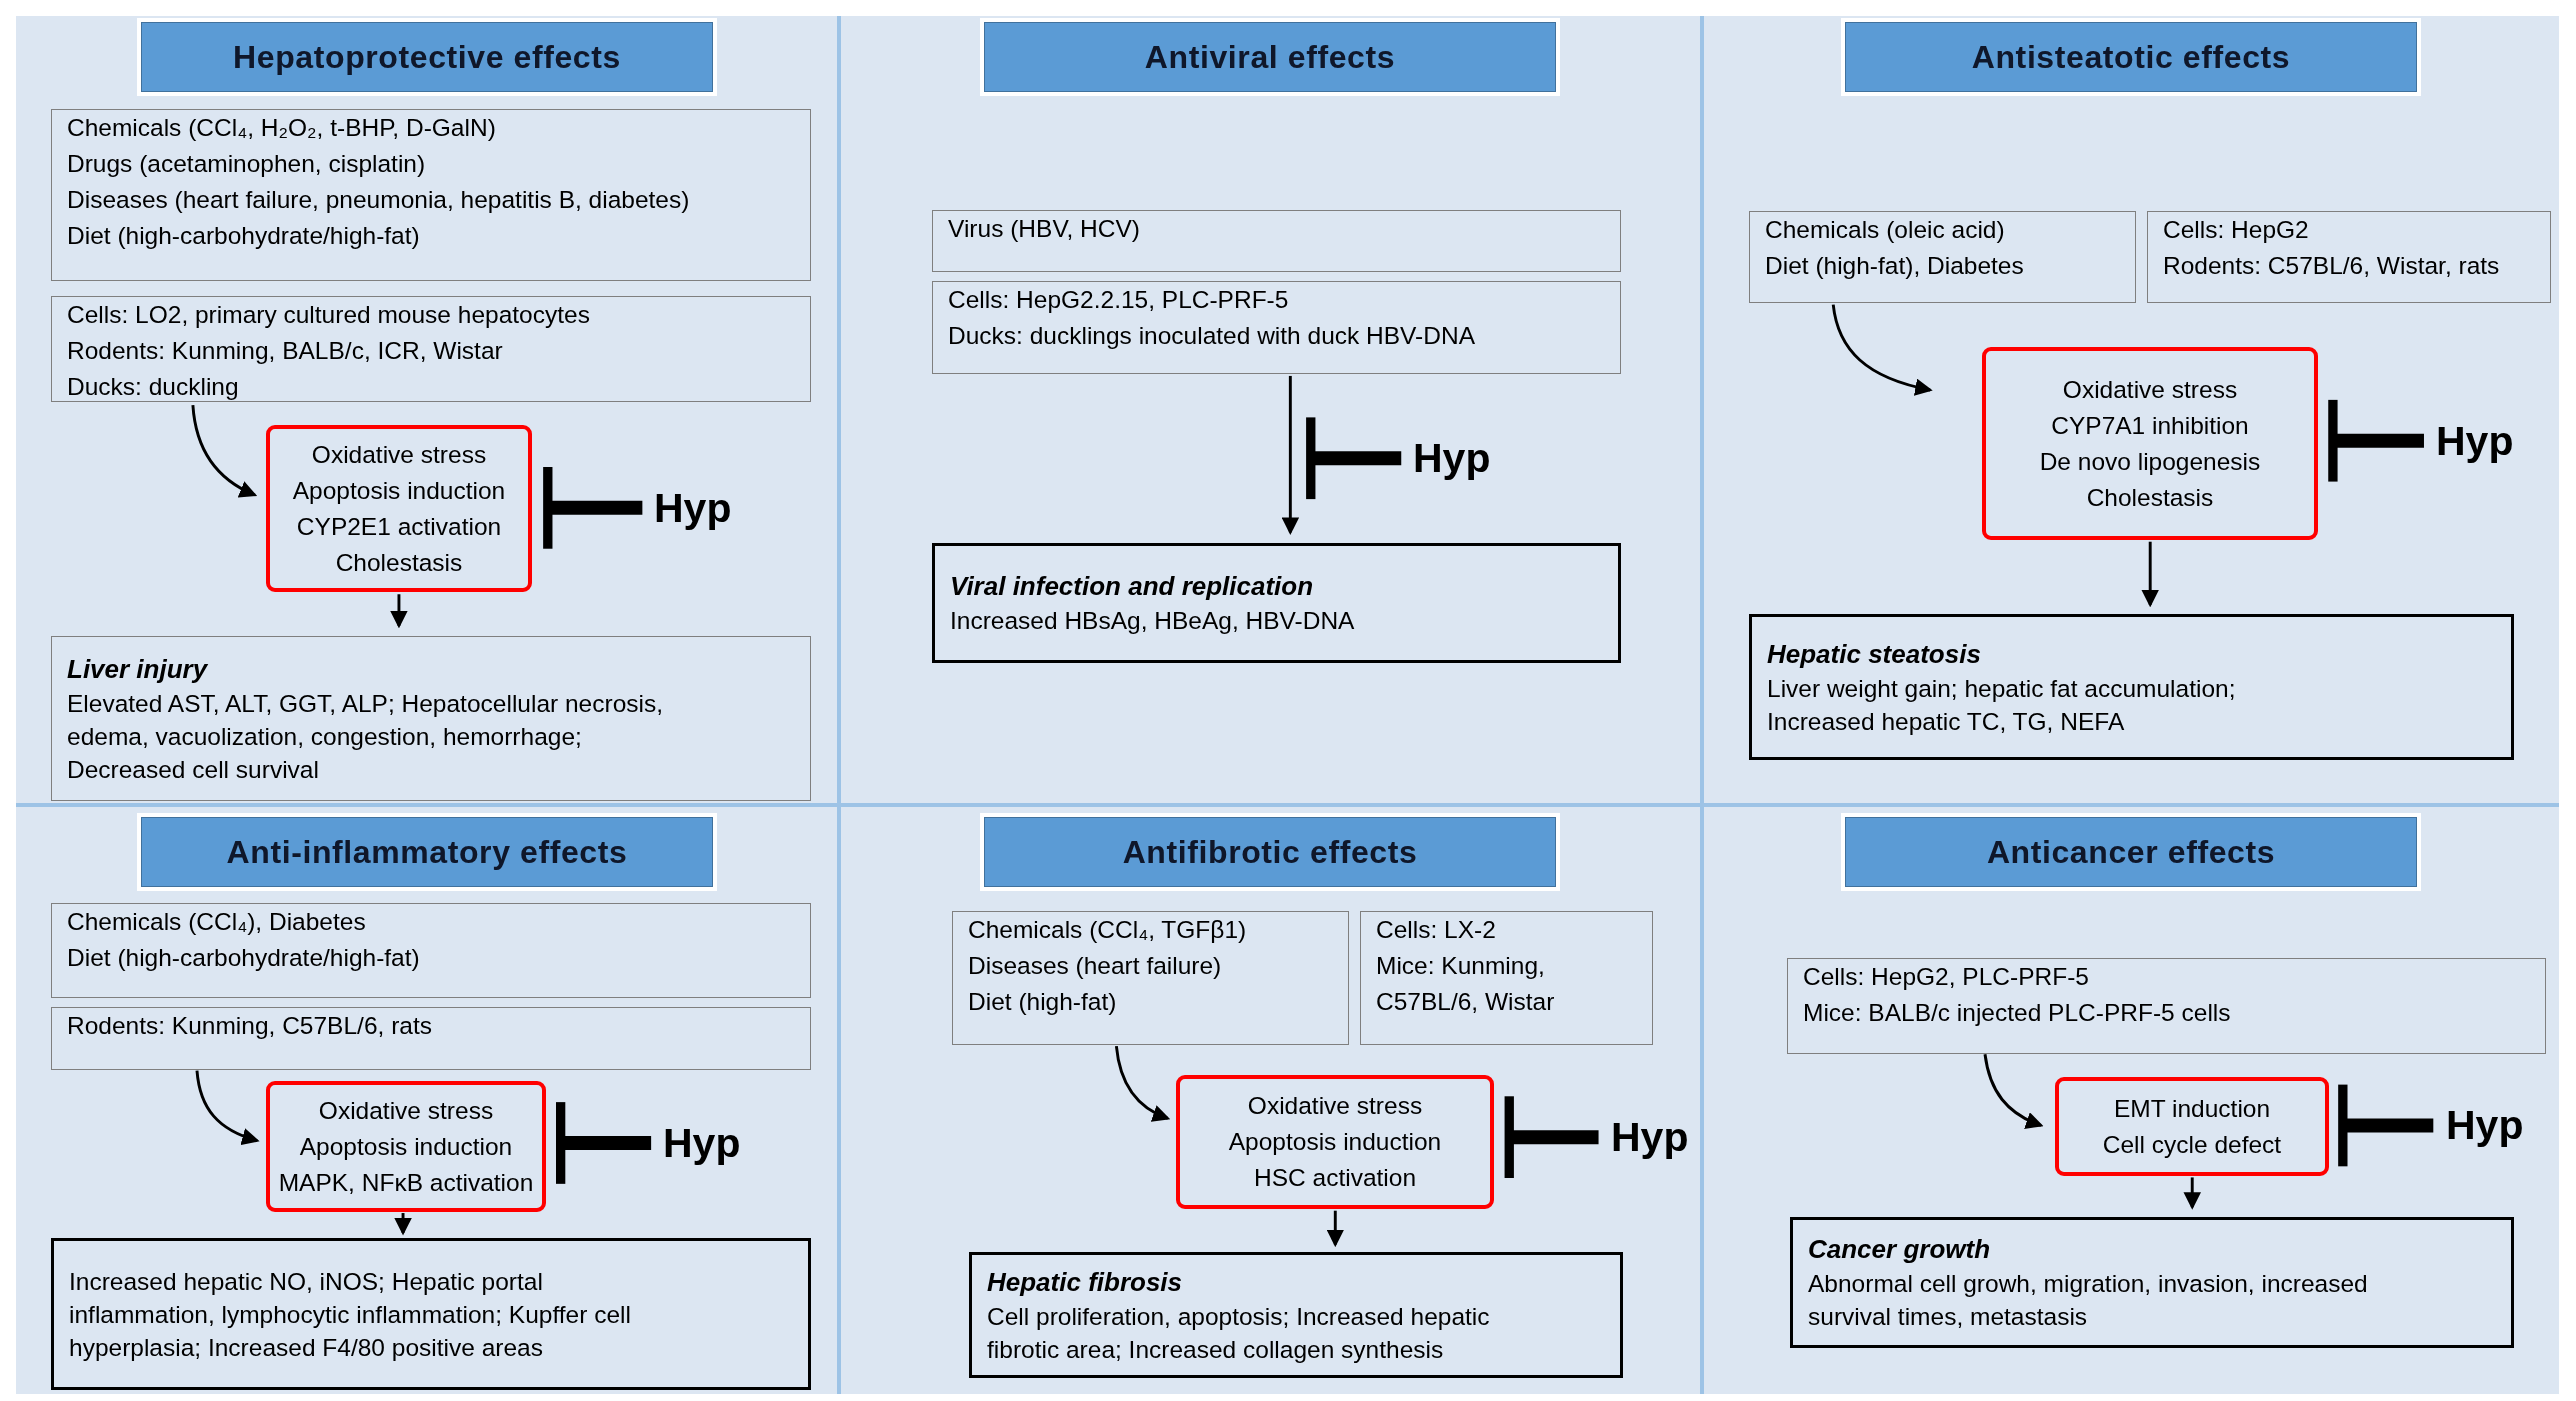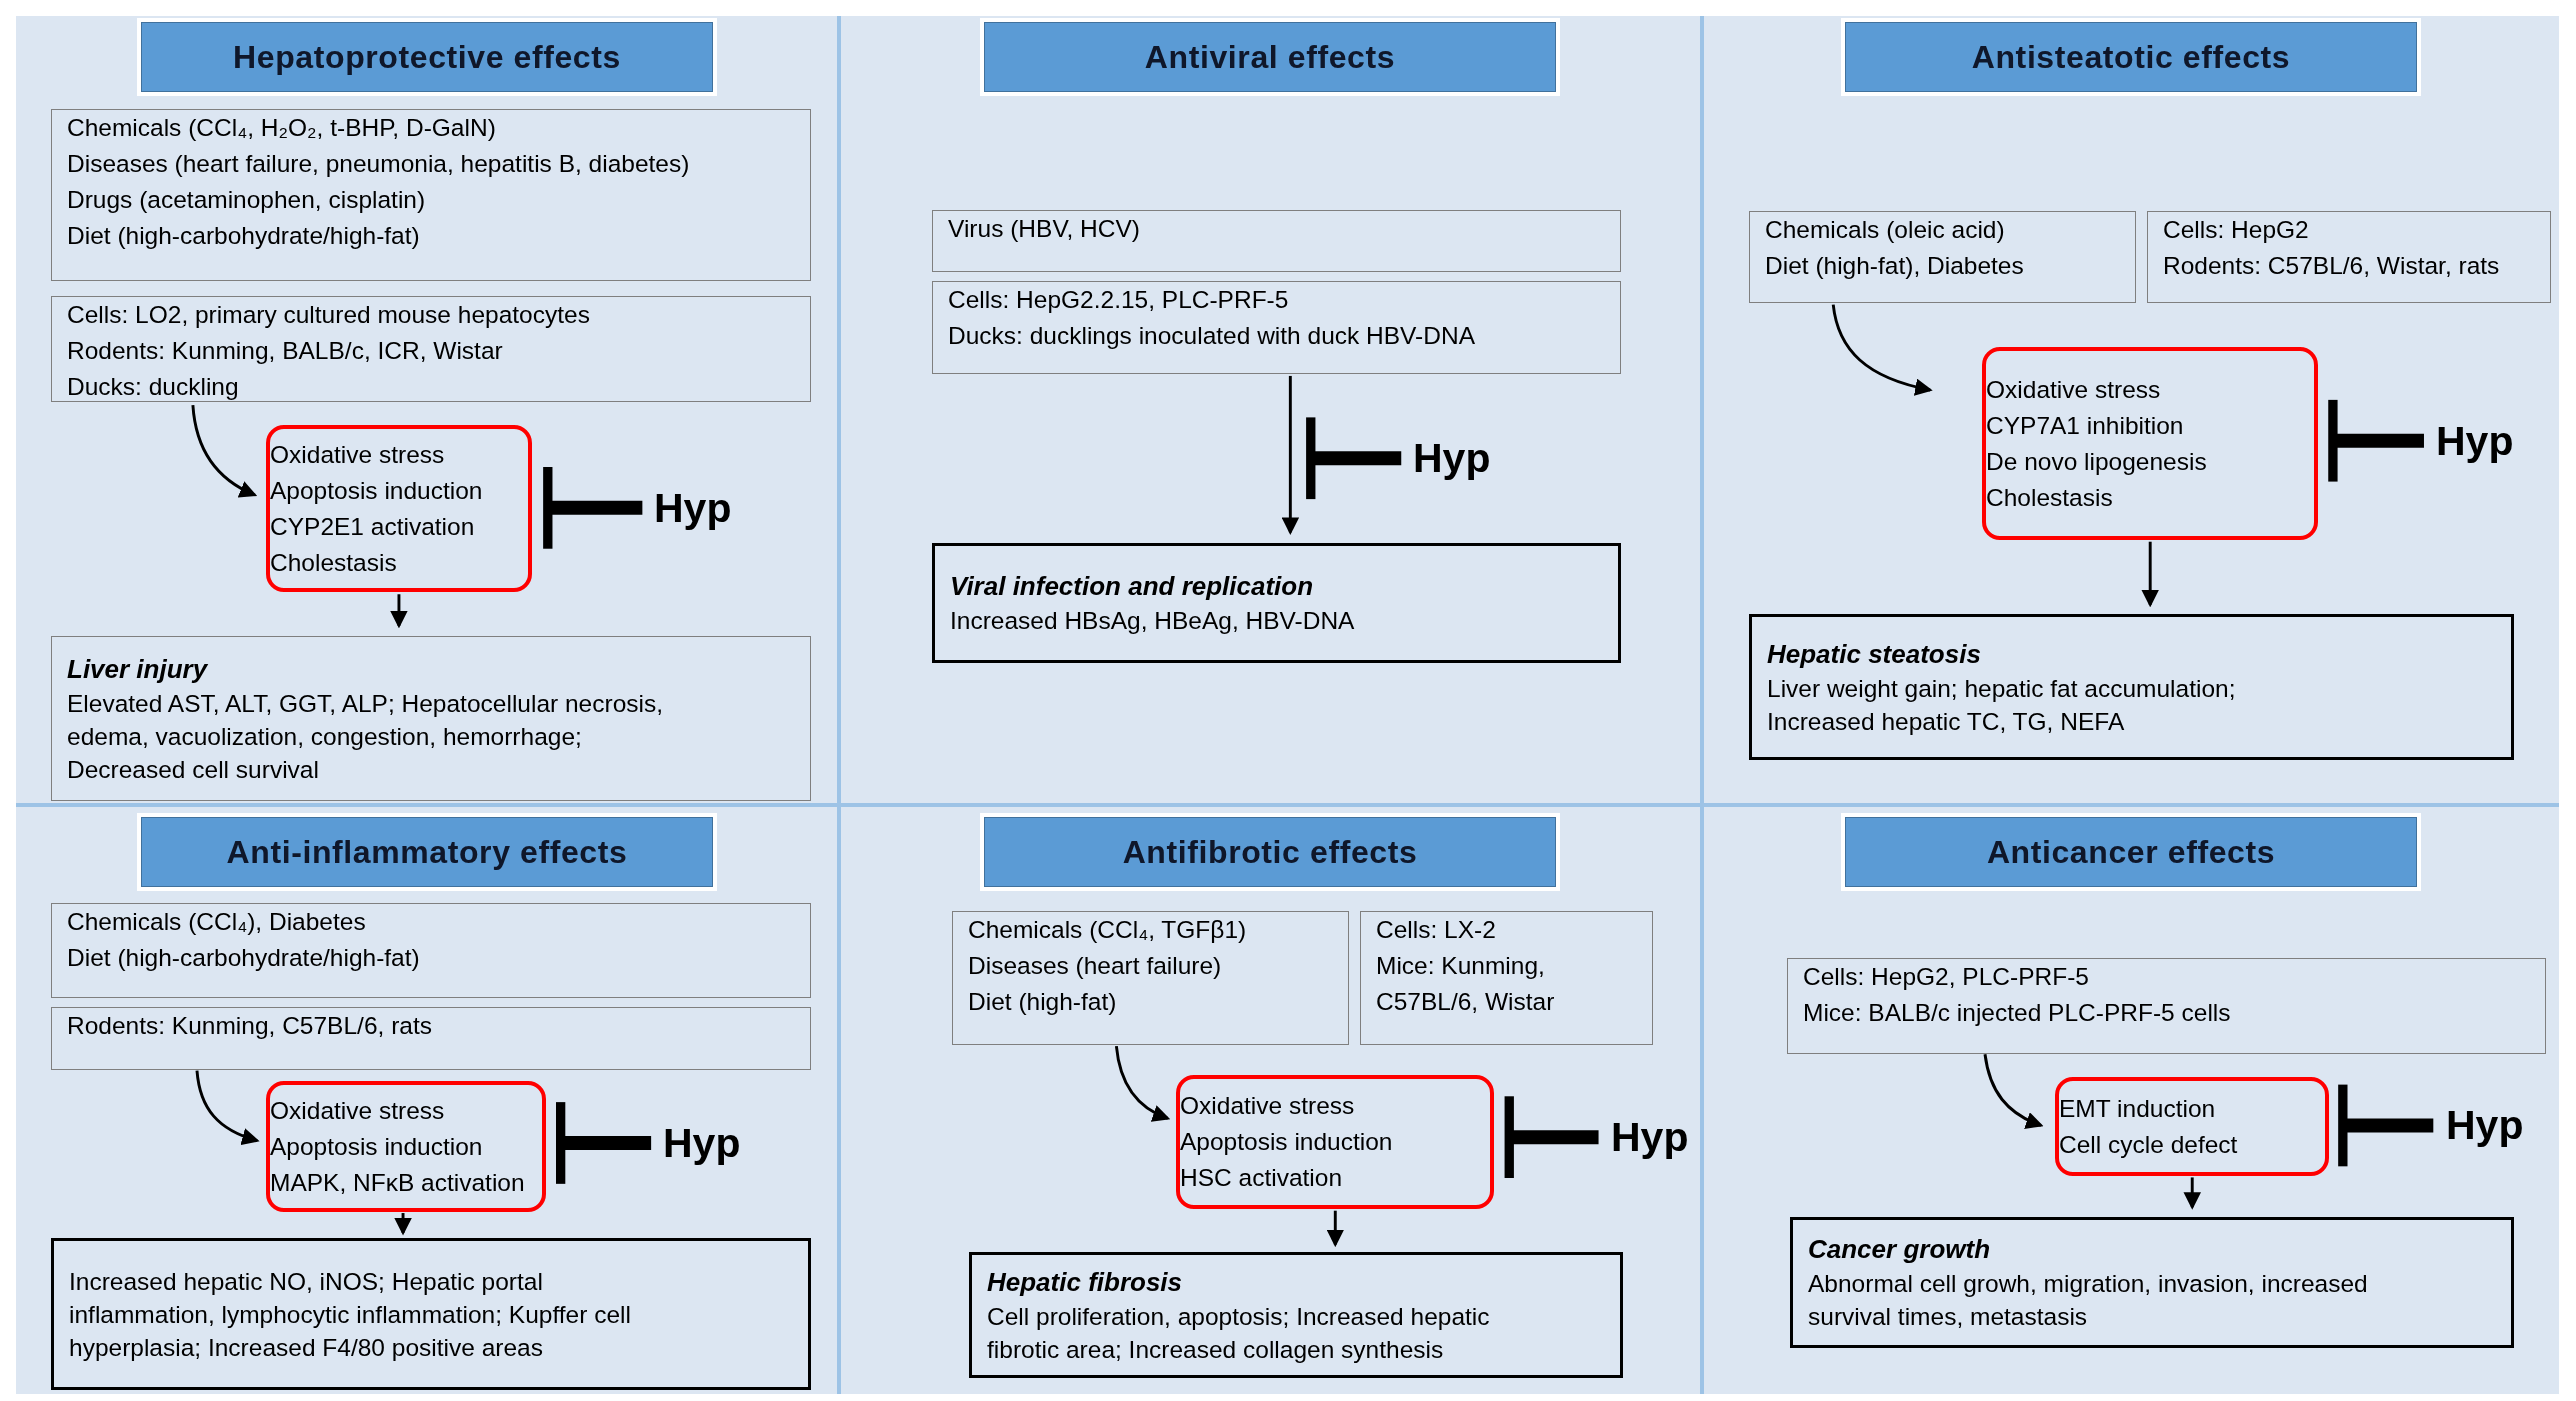--- a/index.html
+++ b/index.html
@@ -13,22 +13,22 @@
   .hdr{
     background:#5b9bd5;border:1.2px solid #41719c;outline:4.7px solid #ffffff;
     display:flex;align-items:center;justify-content:center;
     color:#0f172a;font-weight:bold;font-size:32px;letter-spacing:0.6px;
   }
   .txtbox{
     border:1.8px solid #7f7f7f;display:flex;flex-direction:column;
     justify-content:flex-start;padding-left:15px;
   }
   .redbox{
-    border:4.1px solid #ff0000;border-radius:18px;display:flex;flex-direction:column;
-    justify-content:center;text-align:left;
+    border:4.1px solid #ff0000;border-radius:9px;display:flex;flex-direction:column;
+    justify-content:center;text-align:center;
   }
   .outbox{
     border:3.5px solid #000000;display:flex;flex-direction:column;
     justify-content:center;padding-left:15px;
   }
   .outbox.gray{border:1.8px solid #7f7f7f}
   .ln{font-size:24.5px;line-height:36px;white-space:nowrap}
   .oln{font-size:24.5px;line-height:33px;white-space:nowrap}
   .otitle{font-size:26px;line-height:35px;font-weight:bold;font-style:italic;white-space:nowrap}
   .hyp{font-size:41px;font-weight:bold;height:58px;line-height:58px;white-space:nowrap}
@@ -41,22 +41,22 @@
 
 <div class="abs divider" style="left:837px;top:16.3px;width:3.5px;height:1378px"></div>
 <div class="abs divider" style="left:1700px;top:16.3px;width:3.5px;height:1378px"></div>
 <div class="abs divider" style="left:16.3px;top:803px;width:2543px;height:3.5px"></div>
 
 <div class="abs hdr" style="left:141px;top:22px;width:572px;height:70px">
   <span>Hepatoprotective effects</span>
 </div>
 <div class="abs txtbox" style="left:51px;top:109px;width:760px;height:172px">
   <div class="ln">Chemicals (CCl₄, H₂O₂, t-BHP, D-GalN)</div>
+  <div class="ln">Drugs (acetaminophen, cisplatin)</div>
   <div class="ln">Diseases (heart failure, pneumonia, hepatitis B, diabetes)</div>
-  <div class="ln">Drugs (acetaminophen, cisplatin)</div>
   <div class="ln">Diet (high-carbohydrate/high-fat)</div>
 </div>
 <div class="abs txtbox" style="left:51px;top:296px;width:760px;height:106px">
   <div class="ln">Cells: LO2, primary cultured mouse hepatocytes</div>
   <div class="ln">Rodents: Kunming, BALB/c, ICR, Wistar</div>
   <div class="ln">Ducks: duckling</div>
 </div>
 <div class="abs redbox" style="left:266px;top:425px;width:266px;height:167px">
   <div class="ln">Oxidative stress</div>
   <div class="ln">Apoptosis induction</div>

